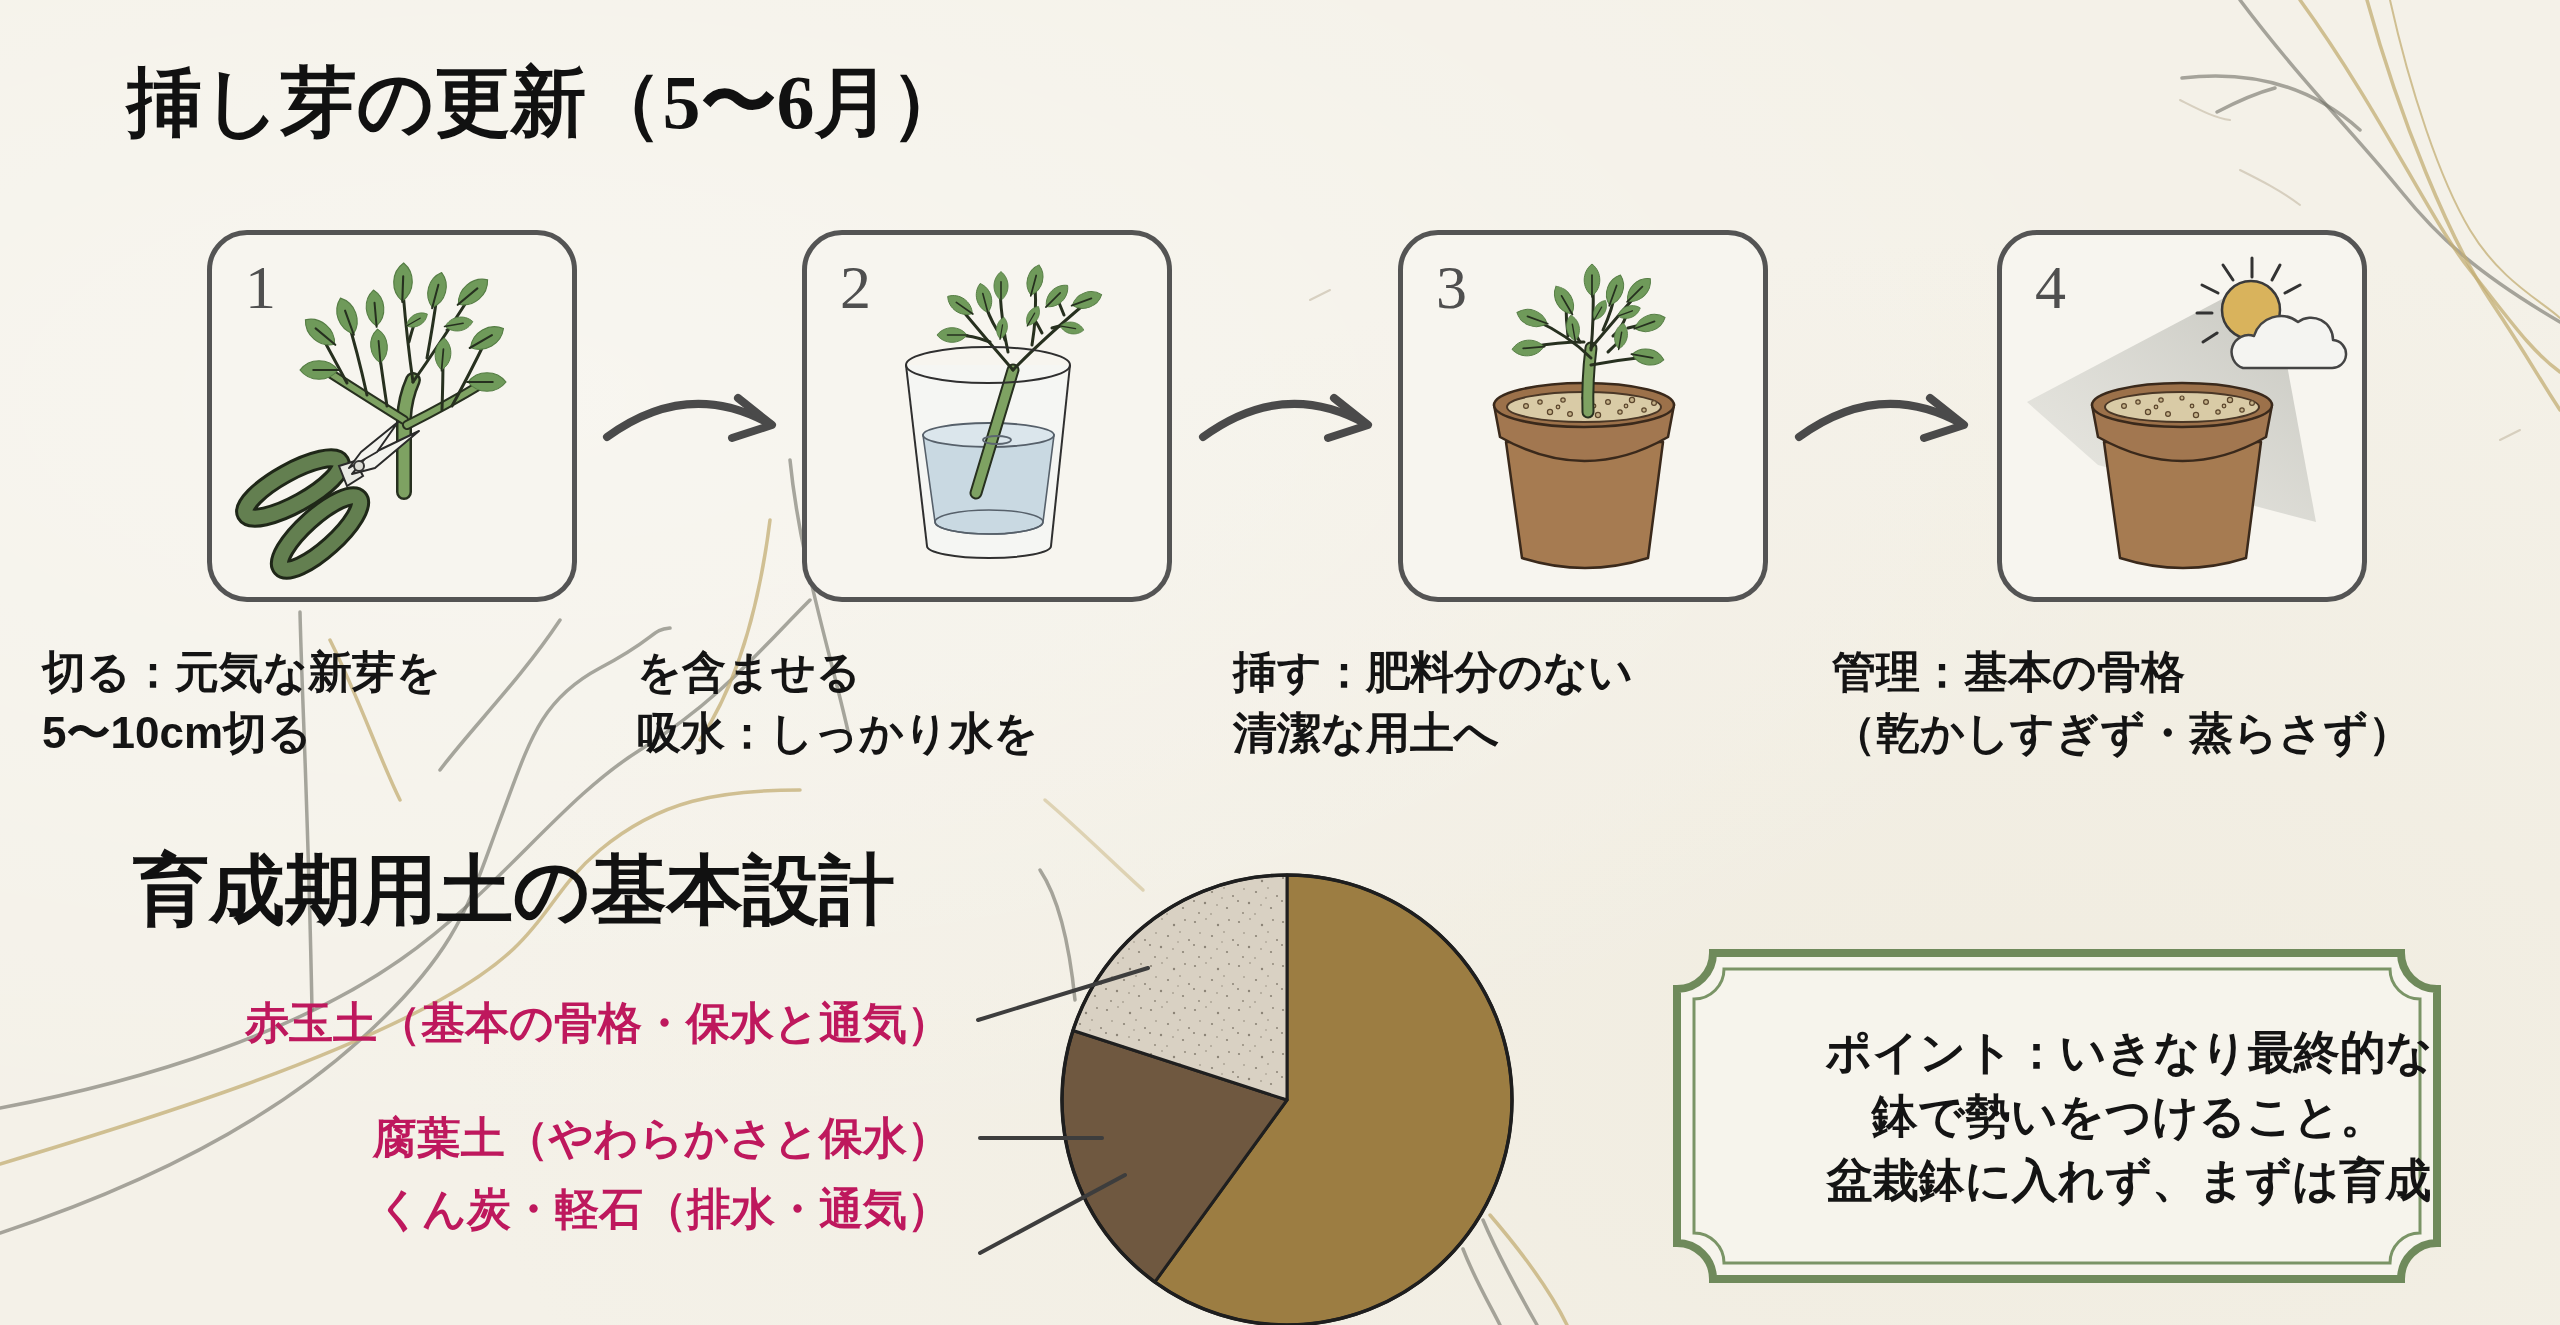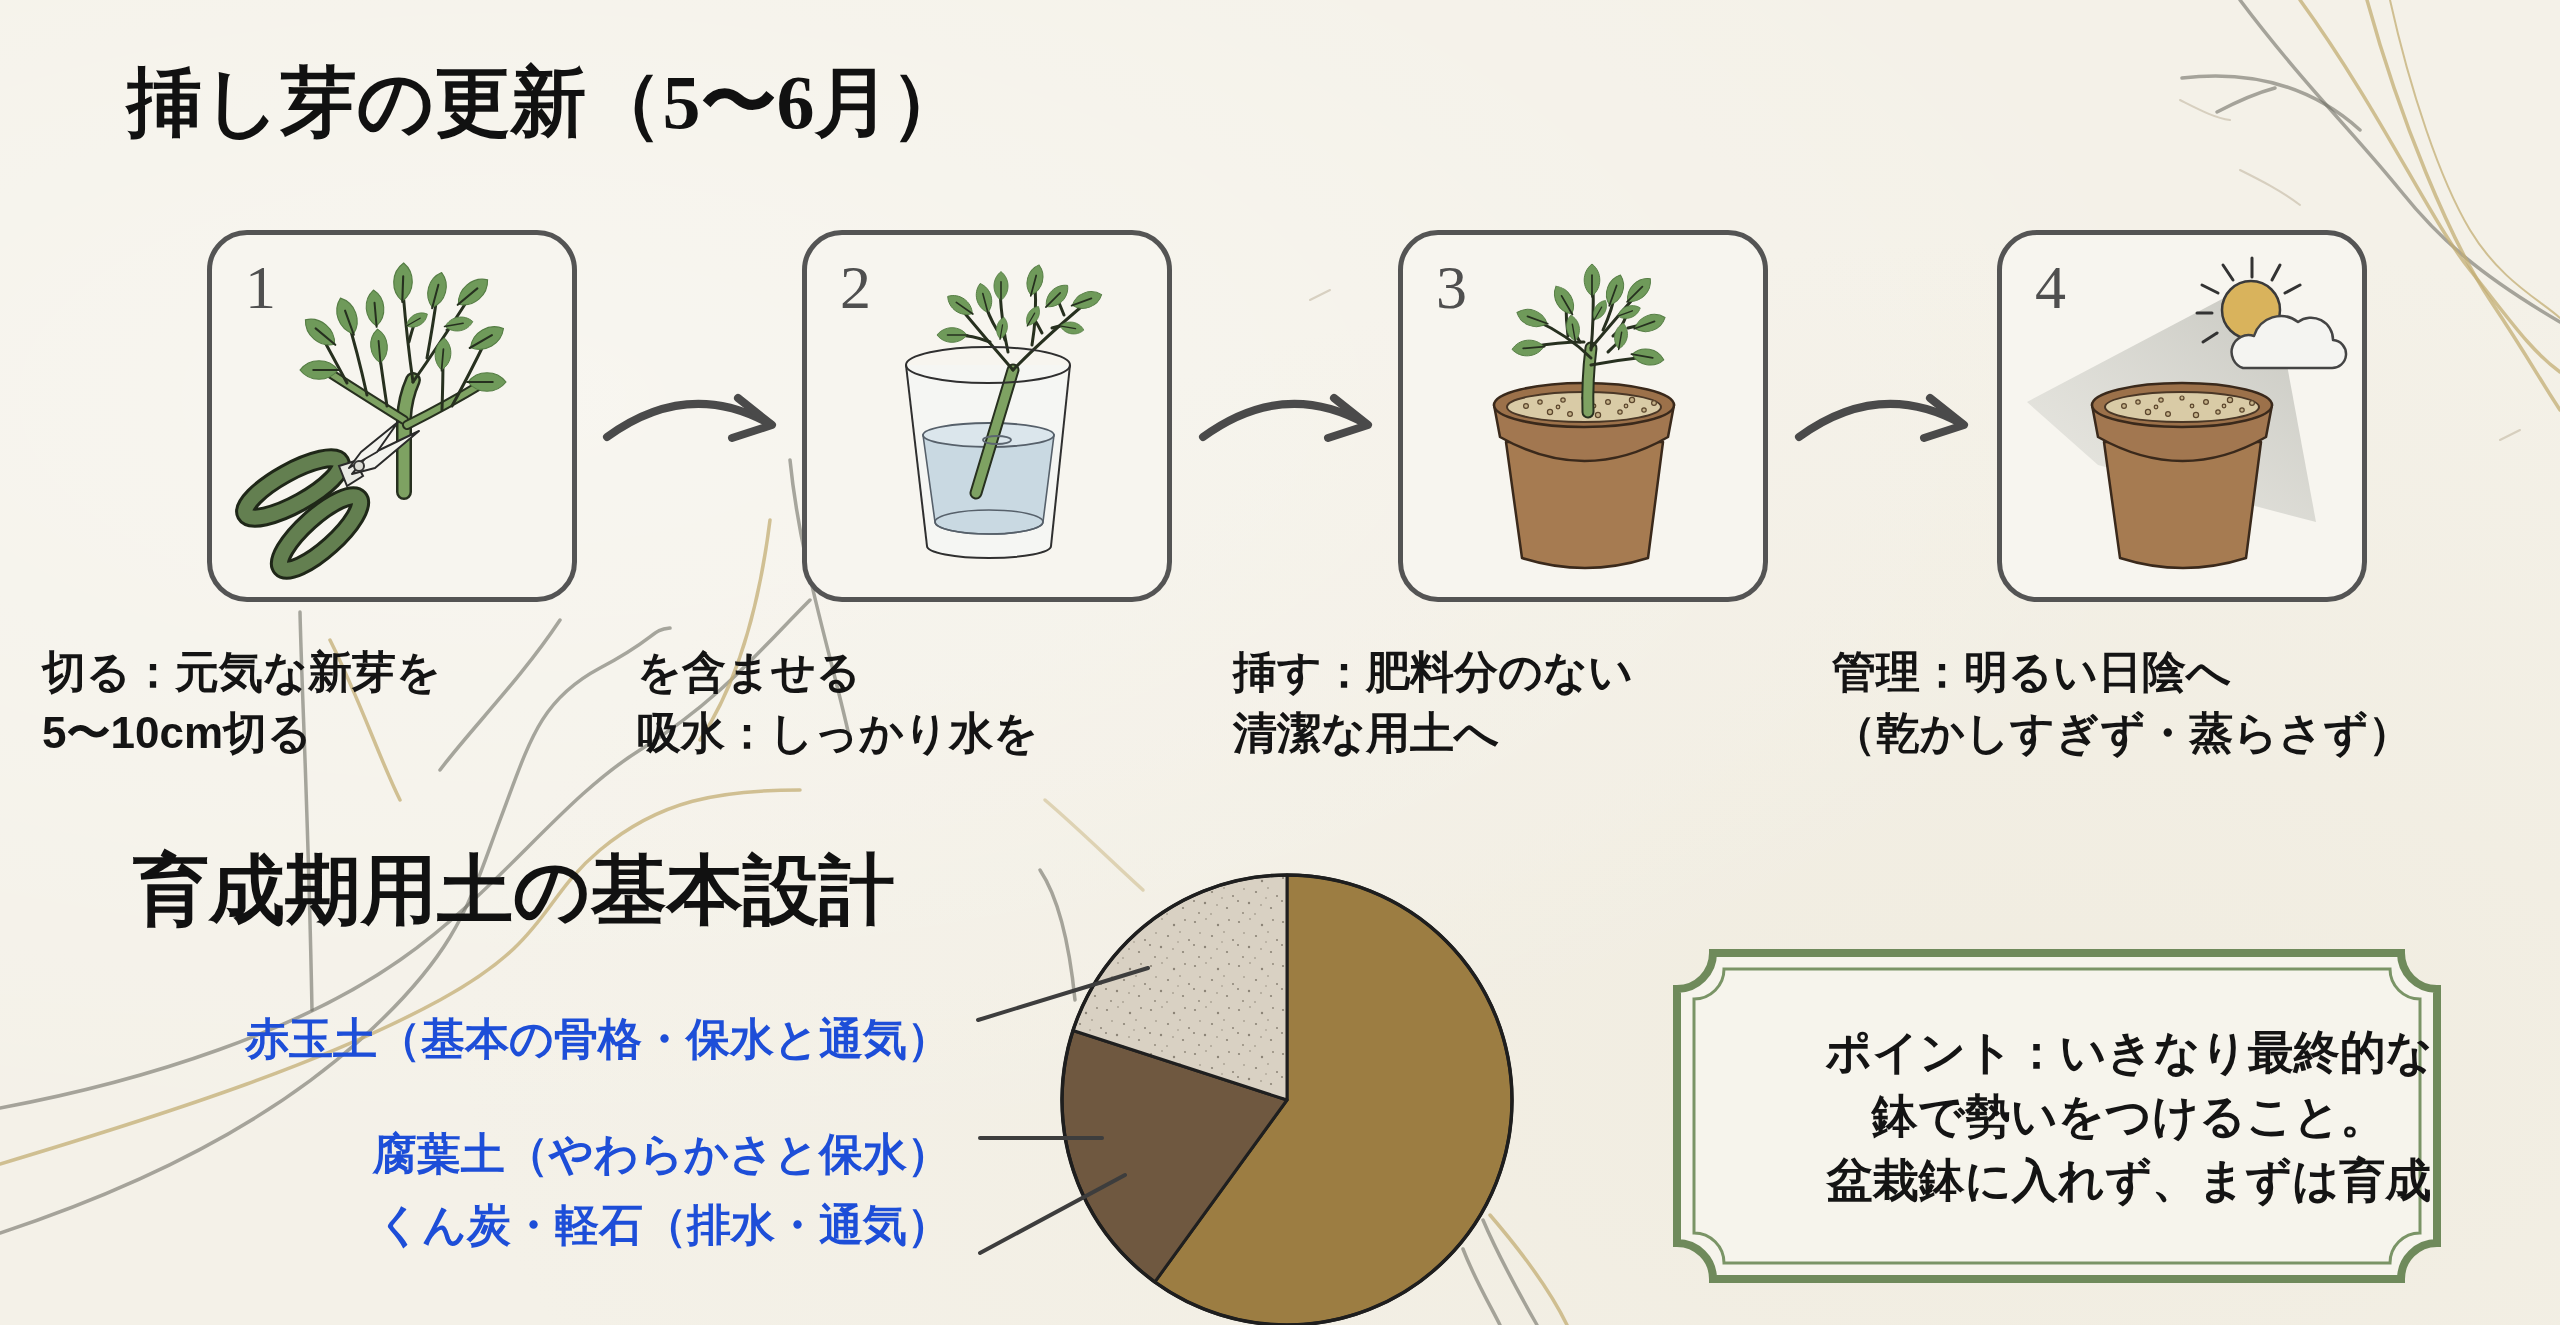--- a/index.html
+++ b/index.html
@@ -30,21 +30,21 @@
       position: absolute; left: 38px; top: 26px;
       font-family: "Liberation Serif", "DejaVu Serif", serif;
       font-size: 62px; line-height: 1; color: #4f4f4f;
     }
     .caption {
       position: absolute; top: 641px; width: 700px; z-index: 2; text-align: left;
       font-weight: bold; font-size: 44px; line-height: 61px; color: #141414; white-space: nowrap;
     }
     .soil-label {
       position: absolute; right: 1609px; z-index: 2; white-space: nowrap; text-align: right;
-      font-weight: bold; font-size: 44px; line-height: 60px; color: #1d4ed8; margin-top: 16px;
+      font-weight: bold; font-size: 44px; line-height: 60px; color: #be185d;
     }
     .pie { position: absolute; left: 1059px; top: 872px; width: 456px; height: 456px; z-index: 2; }
     .point-frame { position: absolute; left: 1673px; top: 949px; width: 768px; height: 334px; z-index: 2; }
     .point-text {
       position: absolute; left: 1673px; top: 1020px; width: 912px; z-index: 3; text-align: center;
       font-weight: bold; font-size: 46px; line-height: 64px; color: #141414; white-space: nowrap;
     }
   </style>
 </head>
 <body>
@@ -308,21 +308,21 @@
 </div>
 <div class="caption" style="left:637px;">
   <div>を含ませる</div>
   <div>吸水：しっかり水を</div>
 </div>
 <div class="caption" style="left:1233px;">
   <div>挿す：肥料分のない</div>
   <div>清潔な用土へ</div>
 </div>
 <div class="caption" style="left:1832px;">
-  <div>管理：明るい日陰へ</div>
+  <div>管理：基本の骨格</div>
   <div>（乾かしすぎず・蒸らさず）</div>
 </div>
 
 <div class="title" style="left:133px; top:845px;">育成期用土の基本設計</div>
 
 <div class="soil-label" style="top:993px;">赤玉土（基本の骨格・保水と通気）</div>
 <div class="soil-label" style="top:1108px;">腐葉土（やわらかさと保水）</div>
 <div class="soil-label" style="top:1179px;">くん炭・軽石（排水・通気）</div>
 
 <svg class="pie" viewBox="0 0 456 456">

